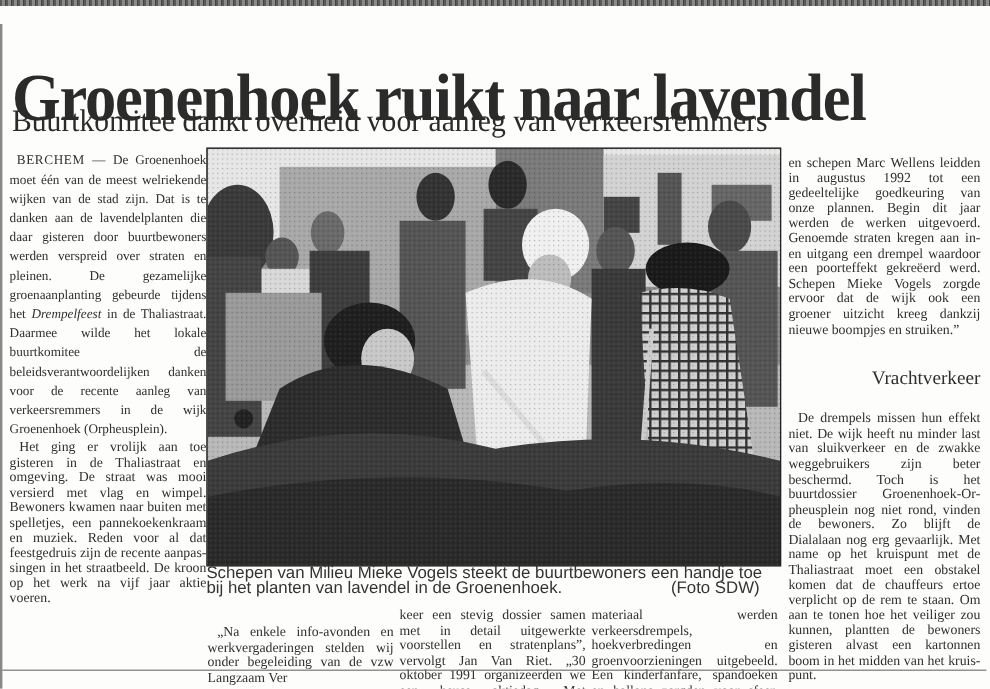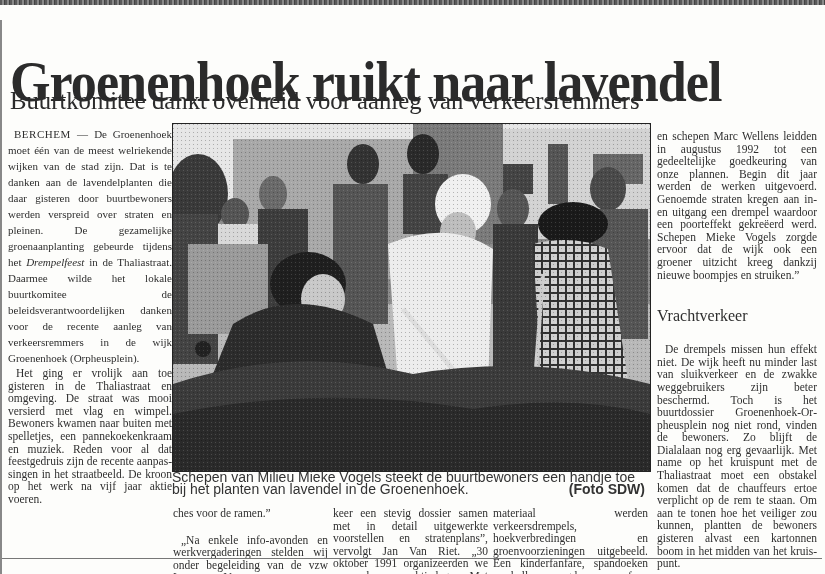--- a/index.html
+++ b/index.html
@@ -30,32 +30,32 @@
   }
   .col p { margin:0; text-indent:8px; }
   .col p.lead { font-size:11px; line-height:16px; text-indent:6px; }
   .col p + p { margin-top:1px; }
   .dateline { letter-spacing:0.5px; }
   .c1 { left:8px; top:126px; width:164px; }
   .c2 { left:173px; top:507px; width:155px; }
   .c3 { left:333px; top:507px; width:155px; }
   .c4 { left:493px; top:507px; width:155px; }
   .c5 { left:657px; top:130px; width:160px; }
-  .sect { font-size:16px; line-height:18px; text-align:left; text-indent:0 !important; margin:26px 0 18px 0 !important; }
+  .sect { font-size:16px; line-height:18px; text-align:right; text-indent:0 !important; margin:26px 0 18px 0 !important; }
   .gap { margin-top:14px !important; }
   .photo {
     position:absolute; left:172px; top:123px; width:477px; height:347px;
     background:#6a6a6a; overflow:hidden; border:1px solid #222;
   }
   .photo svg { display:block; }
   .caption {
     position:absolute; left:172px; top:471px; width:477px;
     font-family:"Liberation Sans", sans-serif; font-size:14px; line-height:12px; color:#333;
   }
-  .credit { position:absolute; right:4px; top:12px;font-weight:bold; }
+  .credit { position:absolute; right:16px; top:12px; }
   .bottomrule { position:absolute; left:2px; top:558px; width:820px; height:1px; background:#777; }
 </style>
 </head>
 <body>
 
 <div class="topband"></div>
 <div class="leftrule"></div>
 
 <h1 class="headline">Groenenhoek ruikt naar lavendel</h1>
 <h2 class="subhead" style="font-weight:normal;margin:0;">Buurtkomitee dankt overheid voor aanleg van verkeersremmers</h2>
@@ -129,21 +129,20 @@
     <rect width="477" height="347" fill="url(#grain)"></rect>
   </svg>
 </div>
 
 <div class="caption">
   <span>Schepen van Milieu Mieke Vogels steekt de buurtbewoners een handje toe bij het planten van lavendel in de Groenenhoek.</span>
   <span class="credit">(Foto SDW)</span>
 </div>
 
 <div class="col c2">
-  <p style="text-indent:0">ches voor de ramen.”</p>
   <p class="gap">„Na enkele info-avonden en werk­vergaderingen stelden wij onder be­geleiding van de vzw Langzaam Ver­</p>
 </div>
 <div class="col c3">
   <p style="text-indent:0">keer een stevig dossier samen met in detail uitgewerkte voorstellen en stratenplans”, vervolgt Jan Van Riet. „30 oktober 1991 organizeerden we een heuse aktiedag. Met kartonnen</p>
 </div>
 <div class="col c4">
   <p style="text-indent:0">materiaal werden verkeersdrempels, hoekverbredingen en groenvoorzie­ningen uitgebeeld. Een kinderfanfa­re, spandoeken en ballons zorgden voor sfeer. Gesprekken met de politie</p>
 </div>
 
 <div class="col c5">

